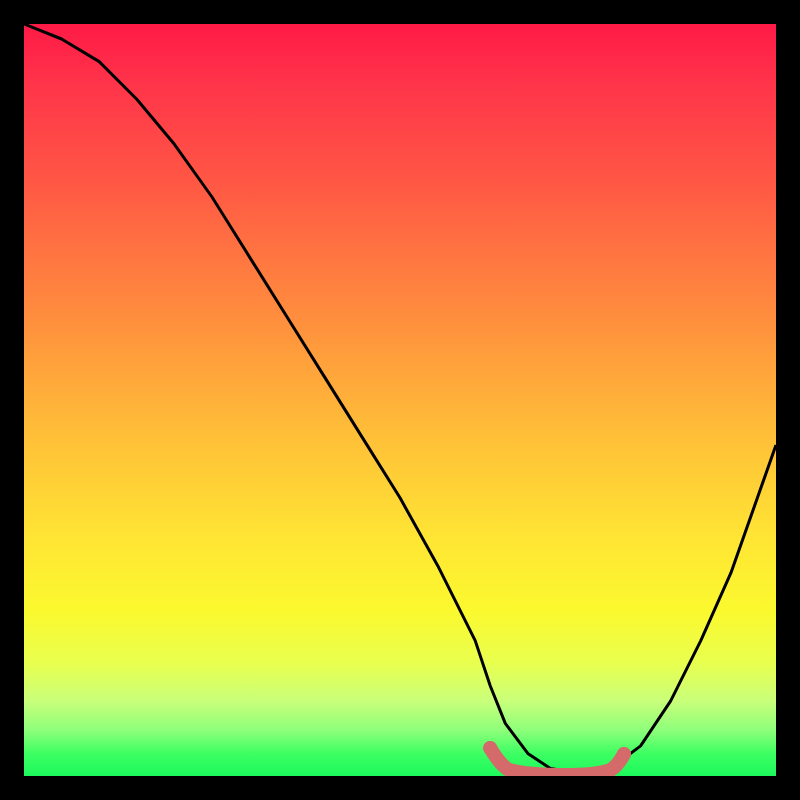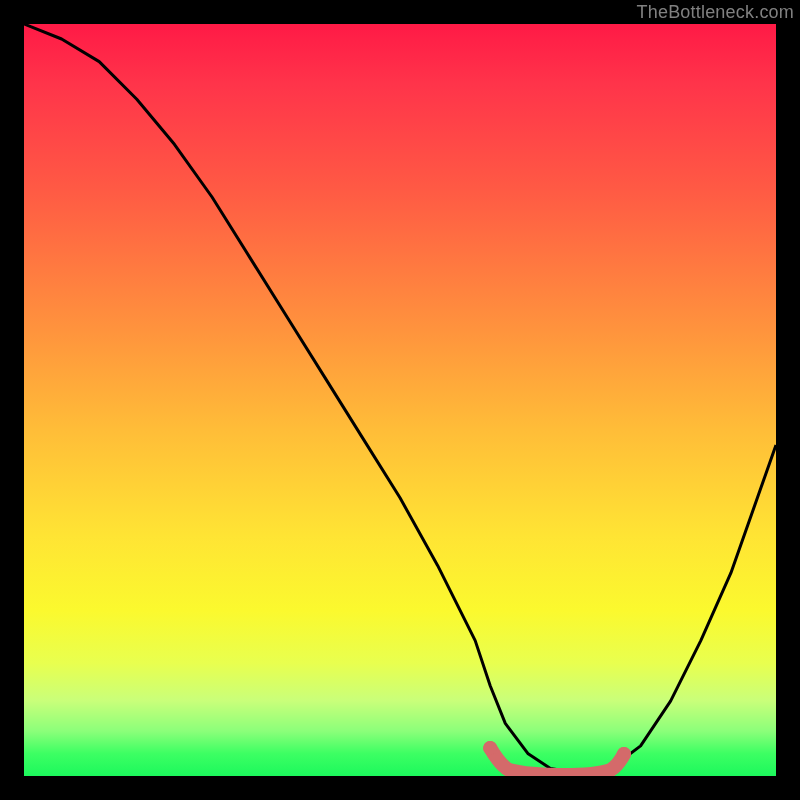--- a/index.html
+++ b/index.html
@@ -93,14 +93,13 @@
     <path d="M 466.2 724
              C 472 734, 478 742, 485 746
              C 500 750, 520 751, 540 751
              C 560 751, 575 750, 586.6 746
              C 593 742, 597 736, 600 730" fill="none" stroke="#d46a6a" stroke-width="14" stroke-linecap="round"></path>
 
     <circle cx="466.2" cy="724" r="7" fill="#d46a6a"></circle>
     <circle cx="600" cy="730" r="7" fill="#d46a6a"></circle>
   </svg>
 
-  <div class="attribution">TheBottleneck.com</div>
 </div>
 
 </body></html>

